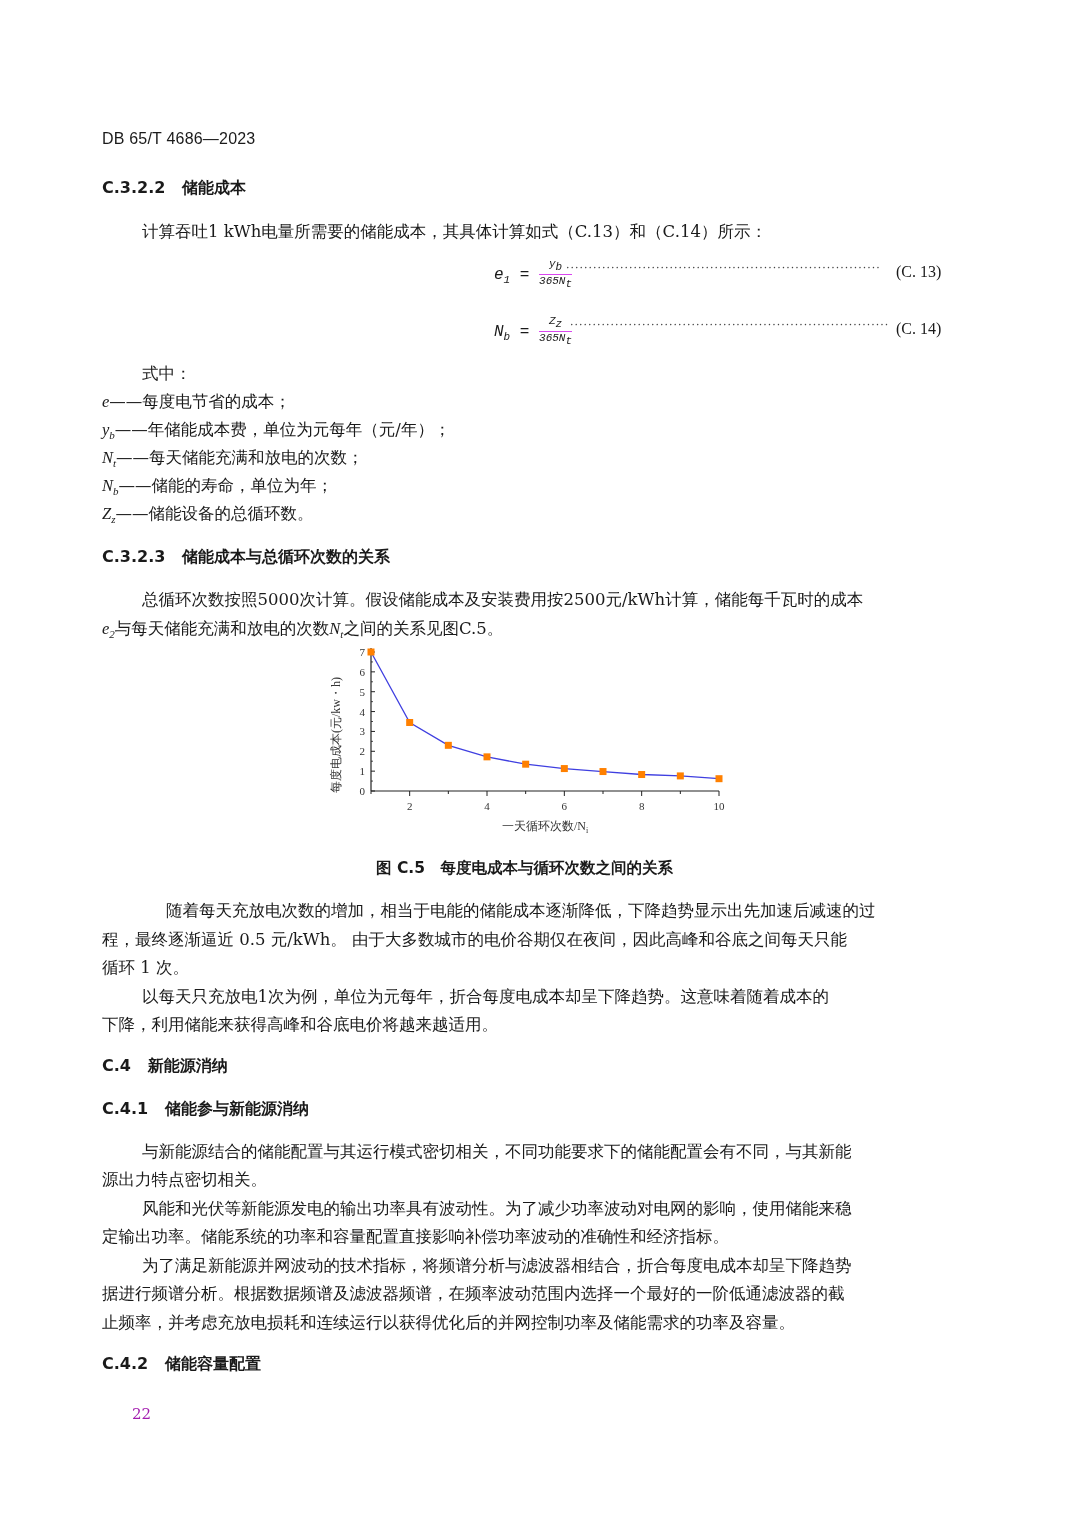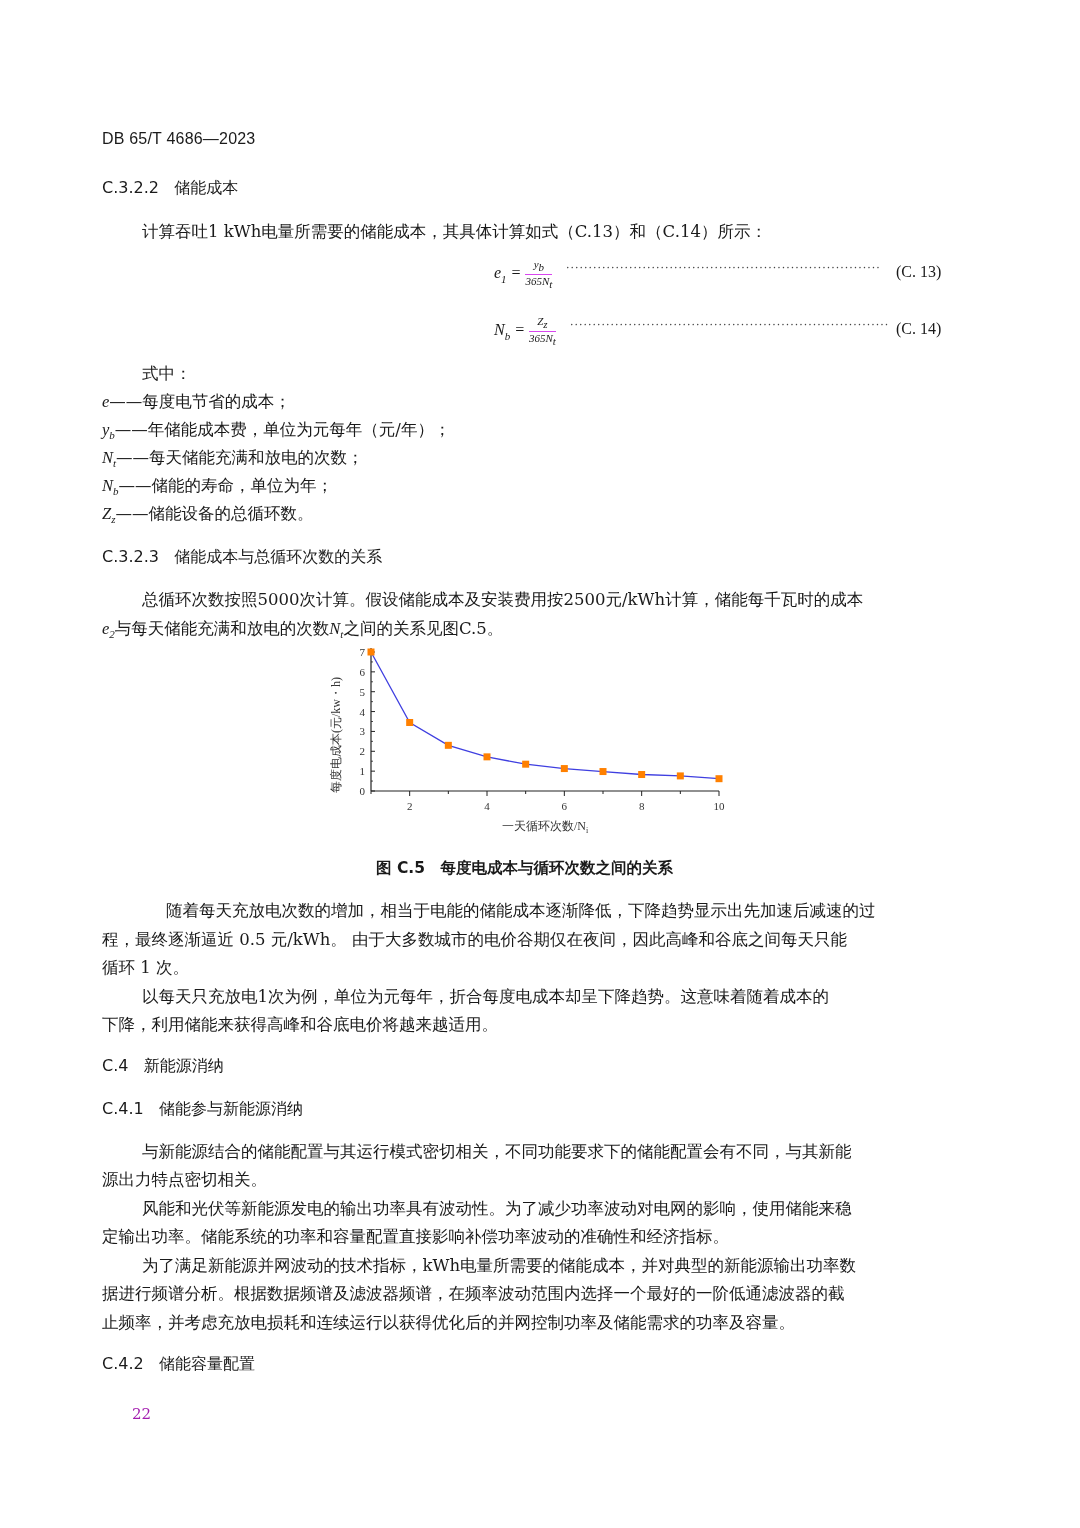--- a/index.html
+++ b/index.html
@@ -1,24 +1,24 @@
 <!DOCTYPE html>
 <html><head>
 <meta charset="utf-8">
 <style>
   html, body { margin: 0; padding: 0; background: #ffffff; }
   body { width: 1080px; height: 1528px; position: relative; overflow: hidden; color: #1a1a1a;
          font-family: "DejaVu Serif", "Liberation Serif", serif; }
   .abs { position: absolute; white-space: nowrap; }
   .std { left: 102px; top: 130px; font-family: "Liberation Sans", "DejaVu Sans", sans-serif; font-size: 16px; letter-spacing: 0.2px; }
-  .h { font-family: "DejaVu Sans", "Liberation Sans", sans-serif; font-size: 16px; font-weight: normal; }
+  .h { font-family: "DejaVu Sans", "Liberation Sans", sans-serif; font-size: 16px; font-weight: bold; }
   .p { font-size: 16.5px; line-height: 28px; }
   .indent { left: 142px; }
   .left { left: 102px; }
-  .formula { font-family: Liberation Serif, serif; font-style: italic; font-size: 16px; }
+  .formula { font-family: Liberation Mono, monospace; font-style: italic; font-size: 16px; }
   .frac { display: inline-block; vertical-align: middle; text-align: center; font-size: 11px; line-height: 13px; }
   .frac .num { border-bottom: 1px solid #d946ef; padding: 0 2px; }
   .dots { color: #444; font-style: normal; letter-spacing: 1px; }
   .eqno { font-family: "Liberation Serif", serif; font-size: 16px; font-style: normal; }
   .sym { font-family: "Liberation Serif", serif; font-style: italic; }
   sub { font-size: 11px; }
   .caption { font-family: "DejaVu Sans", sans-serif; font-weight: bold; font-size: 15.5px; }
   .pagenum { left: 132px; top: 1405px; font-size: 15px; color: #a21caf; }
   svg text { font-family: "Liberation Serif", serif; }
 </style>
@@ -134,21 +134,21 @@
 <div class="abs h left" style="top:1056px;">
   <span>C.4</span>&nbsp;&nbsp;&nbsp;<span>新能源消纳</span>
 </div>
 <div class="abs h left" style="top:1099px;">
   <span>C.4.1</span>&nbsp;&nbsp;&nbsp;<span>储能参与新能源消纳</span>
 </div>
 <div class="abs p indent" style="top:1138px;">与新能源结合的储能配置与其运行模式密切相关，不同功能要求下的储能配置会有不同，与其新能</div>
 <div class="abs p left" style="top:1166px;">源出力特点密切相关。</div>
 <div class="abs p indent" style="top:1195px;text-align:center;">风能和光伏等新能源发电的输出功率具有波动性。为了减少功率波动对电网的影响，使用储能来稳</div>
 <div class="abs p left" style="top:1223px;">定输出功率。储能系统的功率和容量配置直接影响补偿功率波动的准确性和经济指标。</div>
-<div class="abs p indent" style="top:1252px;">为了满足新能源并网波动的技术指标，kWh电量所需要的储能成本，并对典型的新能源输出功率数</div>
+<div class="abs p indent" style="top:1252px;">为了满足新能源并网波动的技术指标，将频谱分析与滤波器相结合，折合每度电成本却呈下降趋势</div>
 <div class="abs p left" style="top:1280px;">据进行频谱分析。根据数据频谱及滤波器频谱，在频率波动范围内选择一个最好的一阶低通滤波器的截</div>
 <div class="abs p left" style="top:1309px;">止频率，并考虑充放电损耗和连续运行以获得优化后的并网控制功率及储能需求的功率及容量。</div>
 
 <div class="abs h left" style="top:1354px;">
   <span>C.4.2</span>&nbsp;&nbsp;&nbsp;<span>储能容量配置</span>
 </div>
 
 <div class="abs pagenum">22</div>
 
 </body></html>

